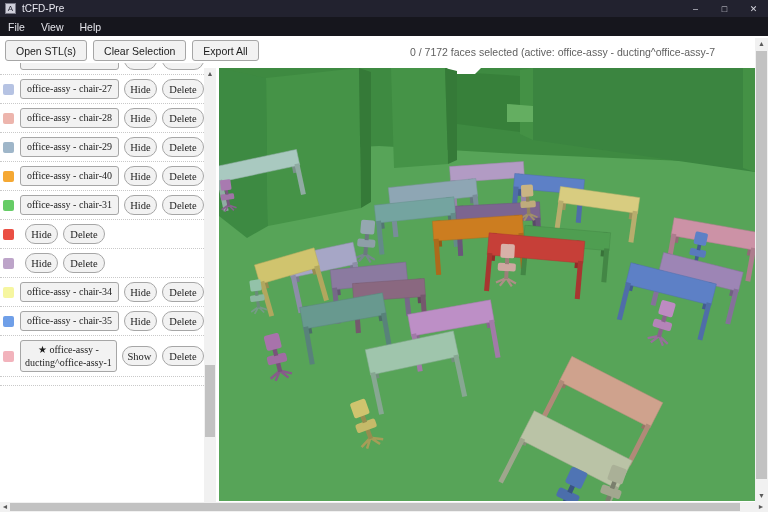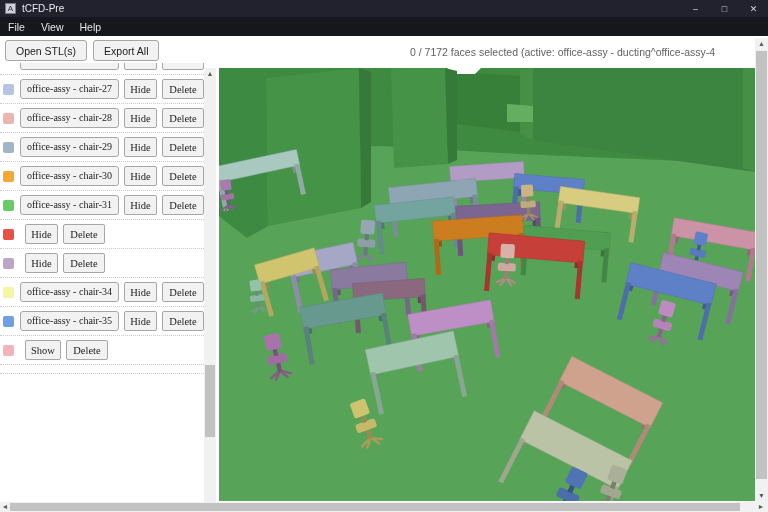--- a/index.html
+++ b/index.html
@@ -35,21 +35,21 @@
   #sidebar { position:absolute; top:27px; left:0; width:204px; height:438px;
     overflow:hidden; background:#fff;font-family:Liberation Serif, serif; }
   .row { display:flex; align-items:center; padding:4px 0 4px 0;
     border-bottom:1px dotted #c9c9c9; }
   .row.stub { margin-top:-17px; }
   .swatch { width:11px; height:11px; border-radius:2px; margin:0 6px 0 3px; flex:none; }
   .name-btn { width:100px; min-height:20px; padding:2px 3px; font-size:10px;
     color:#1c1c1c; background:#f2f2f2; border:1px solid #a6a6a6; border-radius:3px;
     text-align:center; line-height:1.3; overflow-wrap:anywhere; }
   .act-btn { margin-left:5px; min-width:33px; height:20px; font-size:10.5px;
-    color:#1c1c1c; background:#f2f2f2; border:1px solid #a6a6a6; border-radius:2px;
+    color:#1c1c1c; background:#f2f2f2; border:1px solid #a6a6a6; border-radius:10px;
     display:flex; align-items:center; justify-content:center; padding:0 5px; }
   .del-btn { min-width:42px; }
 
   
   .sb-track { position:absolute; background:#f1f1f1; }
   .sb-thumb { position:absolute; background:#c2c2c2; }
   .sb-arrow { position:absolute; color:#5a5a5a; font-size:7px; line-height:10px;
     width:100%; text-align:center; }
   #sb-side { top:32px; left:204px; width:12px; height:434px; }
   #sb-side .sb-thumb { left:1px; width:10px; top:297px; height:72px; }
@@ -79,23 +79,24 @@
 <div class="menubar">
   <div class="menu-item">File</div>
   <div class="menu-item">View</div>
   <div class="menu-item">Help</div>
 </div>
 
 <div id="main">
 
   <div class="toolbar">
     <div class="tb-btn">Open STL(s)</div>
+    <div class="tb-btn">Clear Selection</div>
     <div class="tb-btn">Export All</div>
   </div>
-  <div id="status">0 / 7172 faces selected (active: office-assy - ducting^office-assy-4</div>
+  <div id="status">0 / 7172 faces selected (active: office-assy - ducting^office-assy-7</div>
 
   <div id="sidebar">
     <div class="row stub">
       <div class="swatch" style="background: transparent;"></div>
       <div class="name-btn"></div>
       <div class="act-btn"></div>
       <div class="act-btn del-btn"></div>
     </div>
 
     <div class="row">
@@ -114,21 +115,21 @@
 
     <div class="row">
       <div class="swatch" style="background: rgb(159, 182, 201);"></div>
       <div class="name-btn">office-assy - chair-29</div>
       <div class="act-btn">Hide</div>
       <div class="act-btn del-btn">Delete</div>
     </div>
 
     <div class="row">
       <div class="swatch" style="background: rgb(245, 168, 51);"></div>
-      <div class="name-btn">office-assy - chair-30</div>
+      <div class="name-btn">office-assy - chair-40</div>
       <div class="act-btn">Hide</div>
       <div class="act-btn del-btn">Delete</div>
     </div>
 
     <div class="row">
       <div class="swatch" style="background: rgb(102, 204, 102);"></div>
       <div class="name-btn">office-assy - chair-31</div>
       <div class="act-btn">Hide</div>
       <div class="act-btn del-btn">Delete</div>
     </div>
@@ -154,20 +155,21 @@
 
     <div class="row">
       <div class="swatch" style="background: rgb(111, 159, 232);"></div>
       <div class="name-btn">office-assy - chair-35</div>
       <div class="act-btn">Hide</div>
       <div class="act-btn del-btn">Delete</div>
     </div>
 
     <div class="row">
       <div class="swatch" style="background: rgb(242, 179, 188);"></div>
+      <div class="name-btn">★ office-assy - ducting^office-assy-1</div>
       <div class="act-btn">Show</div>
       <div class="act-btn del-btn">Delete</div>
     </div>
 
     <div class="row">
       
       
       
       
     </div>

